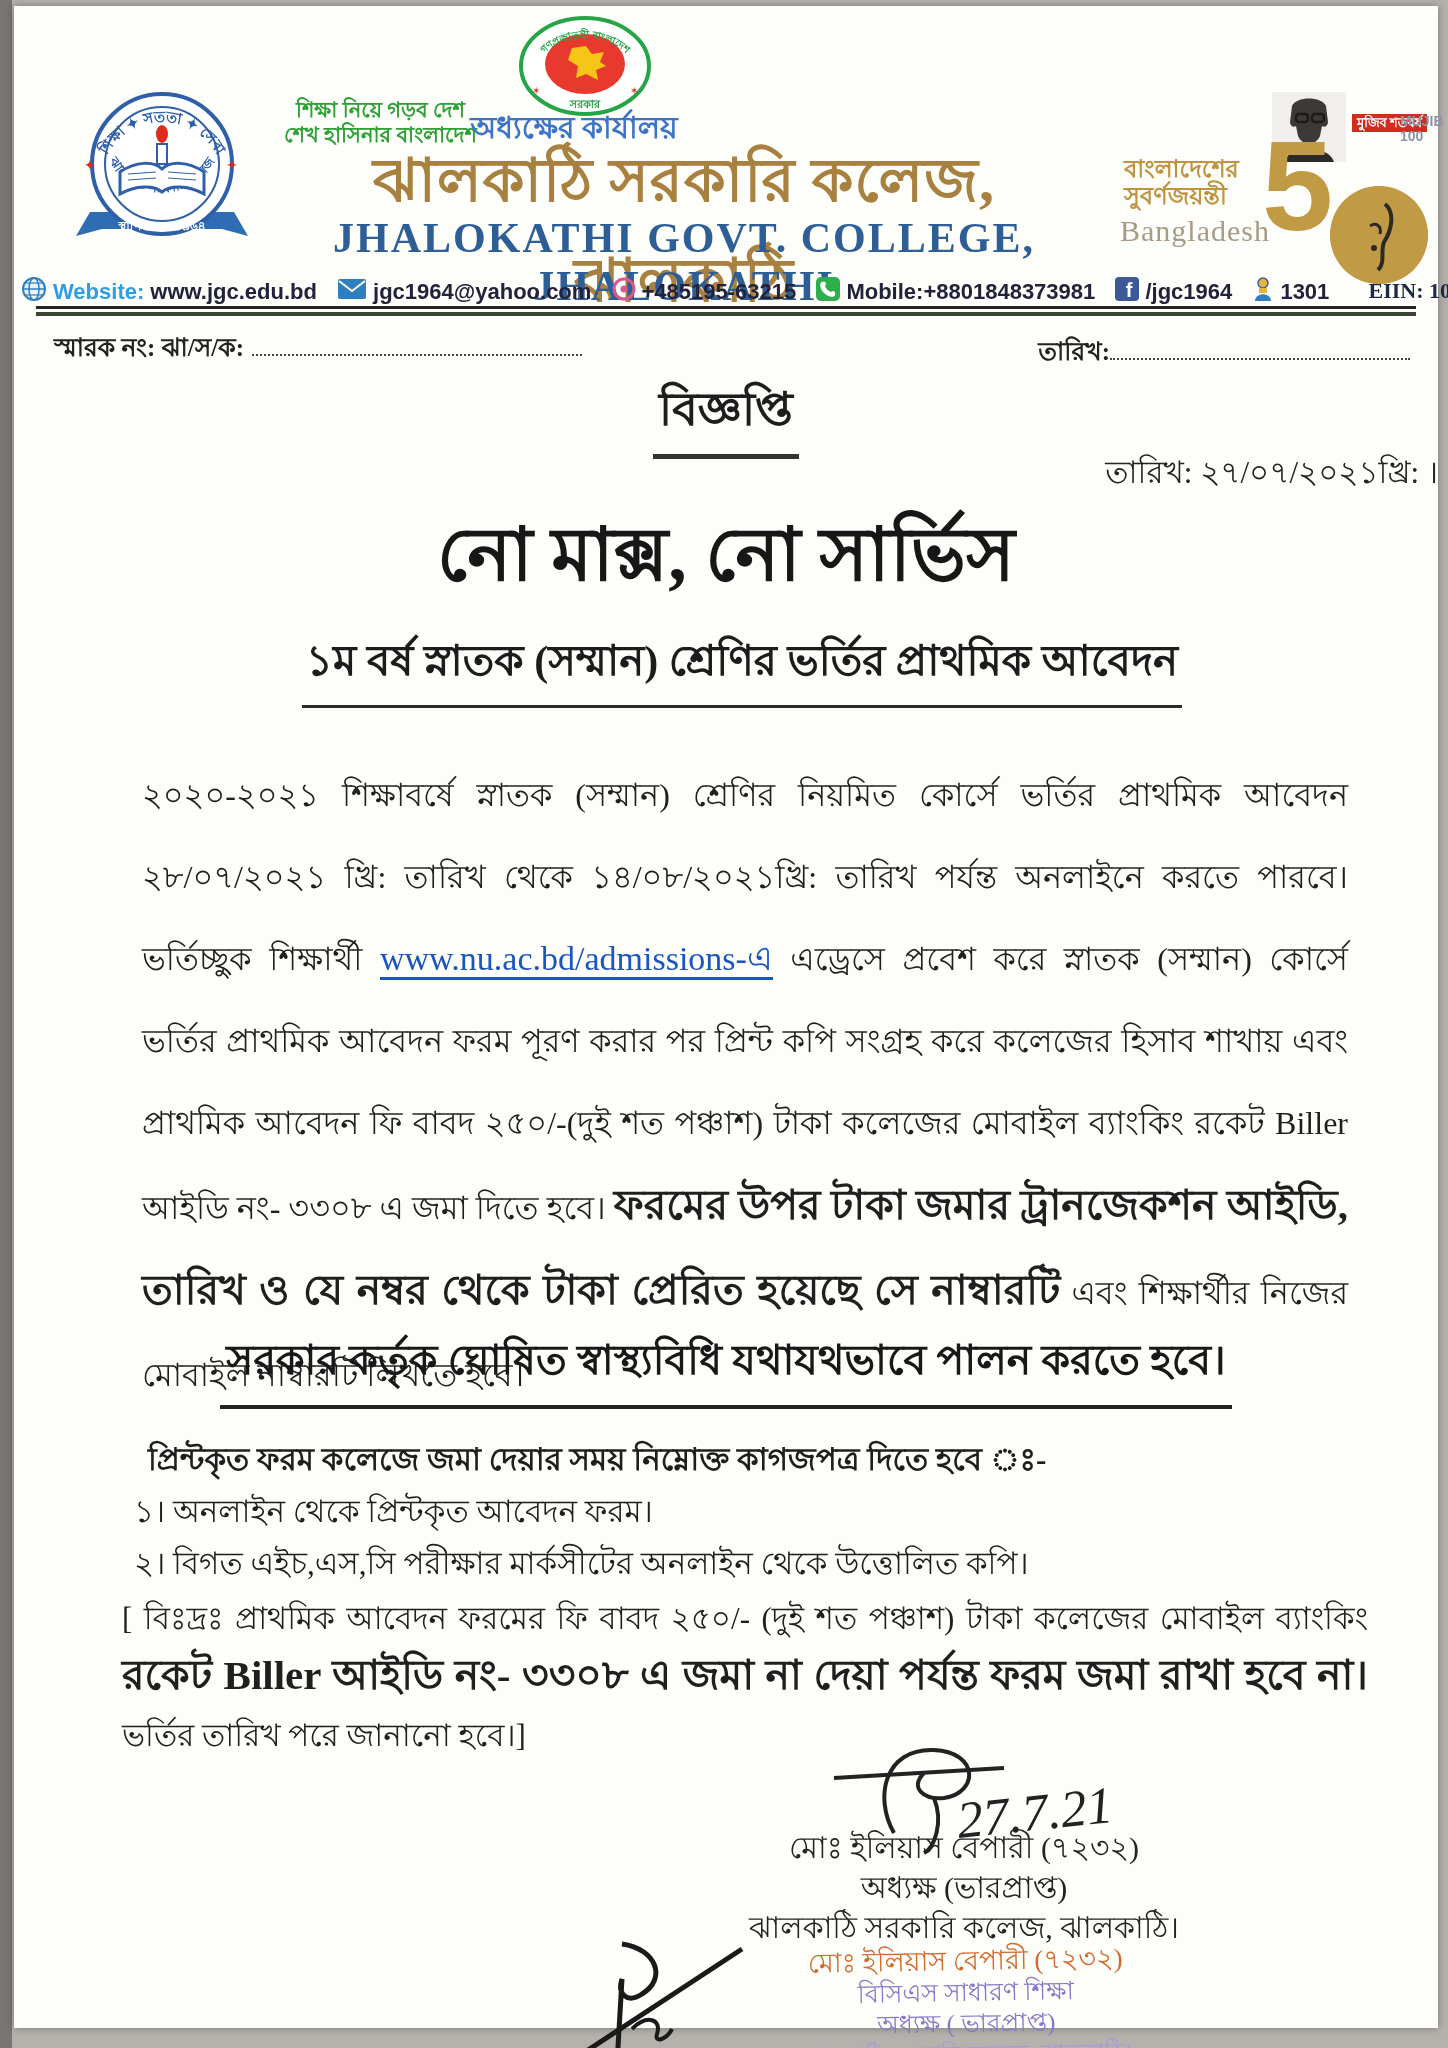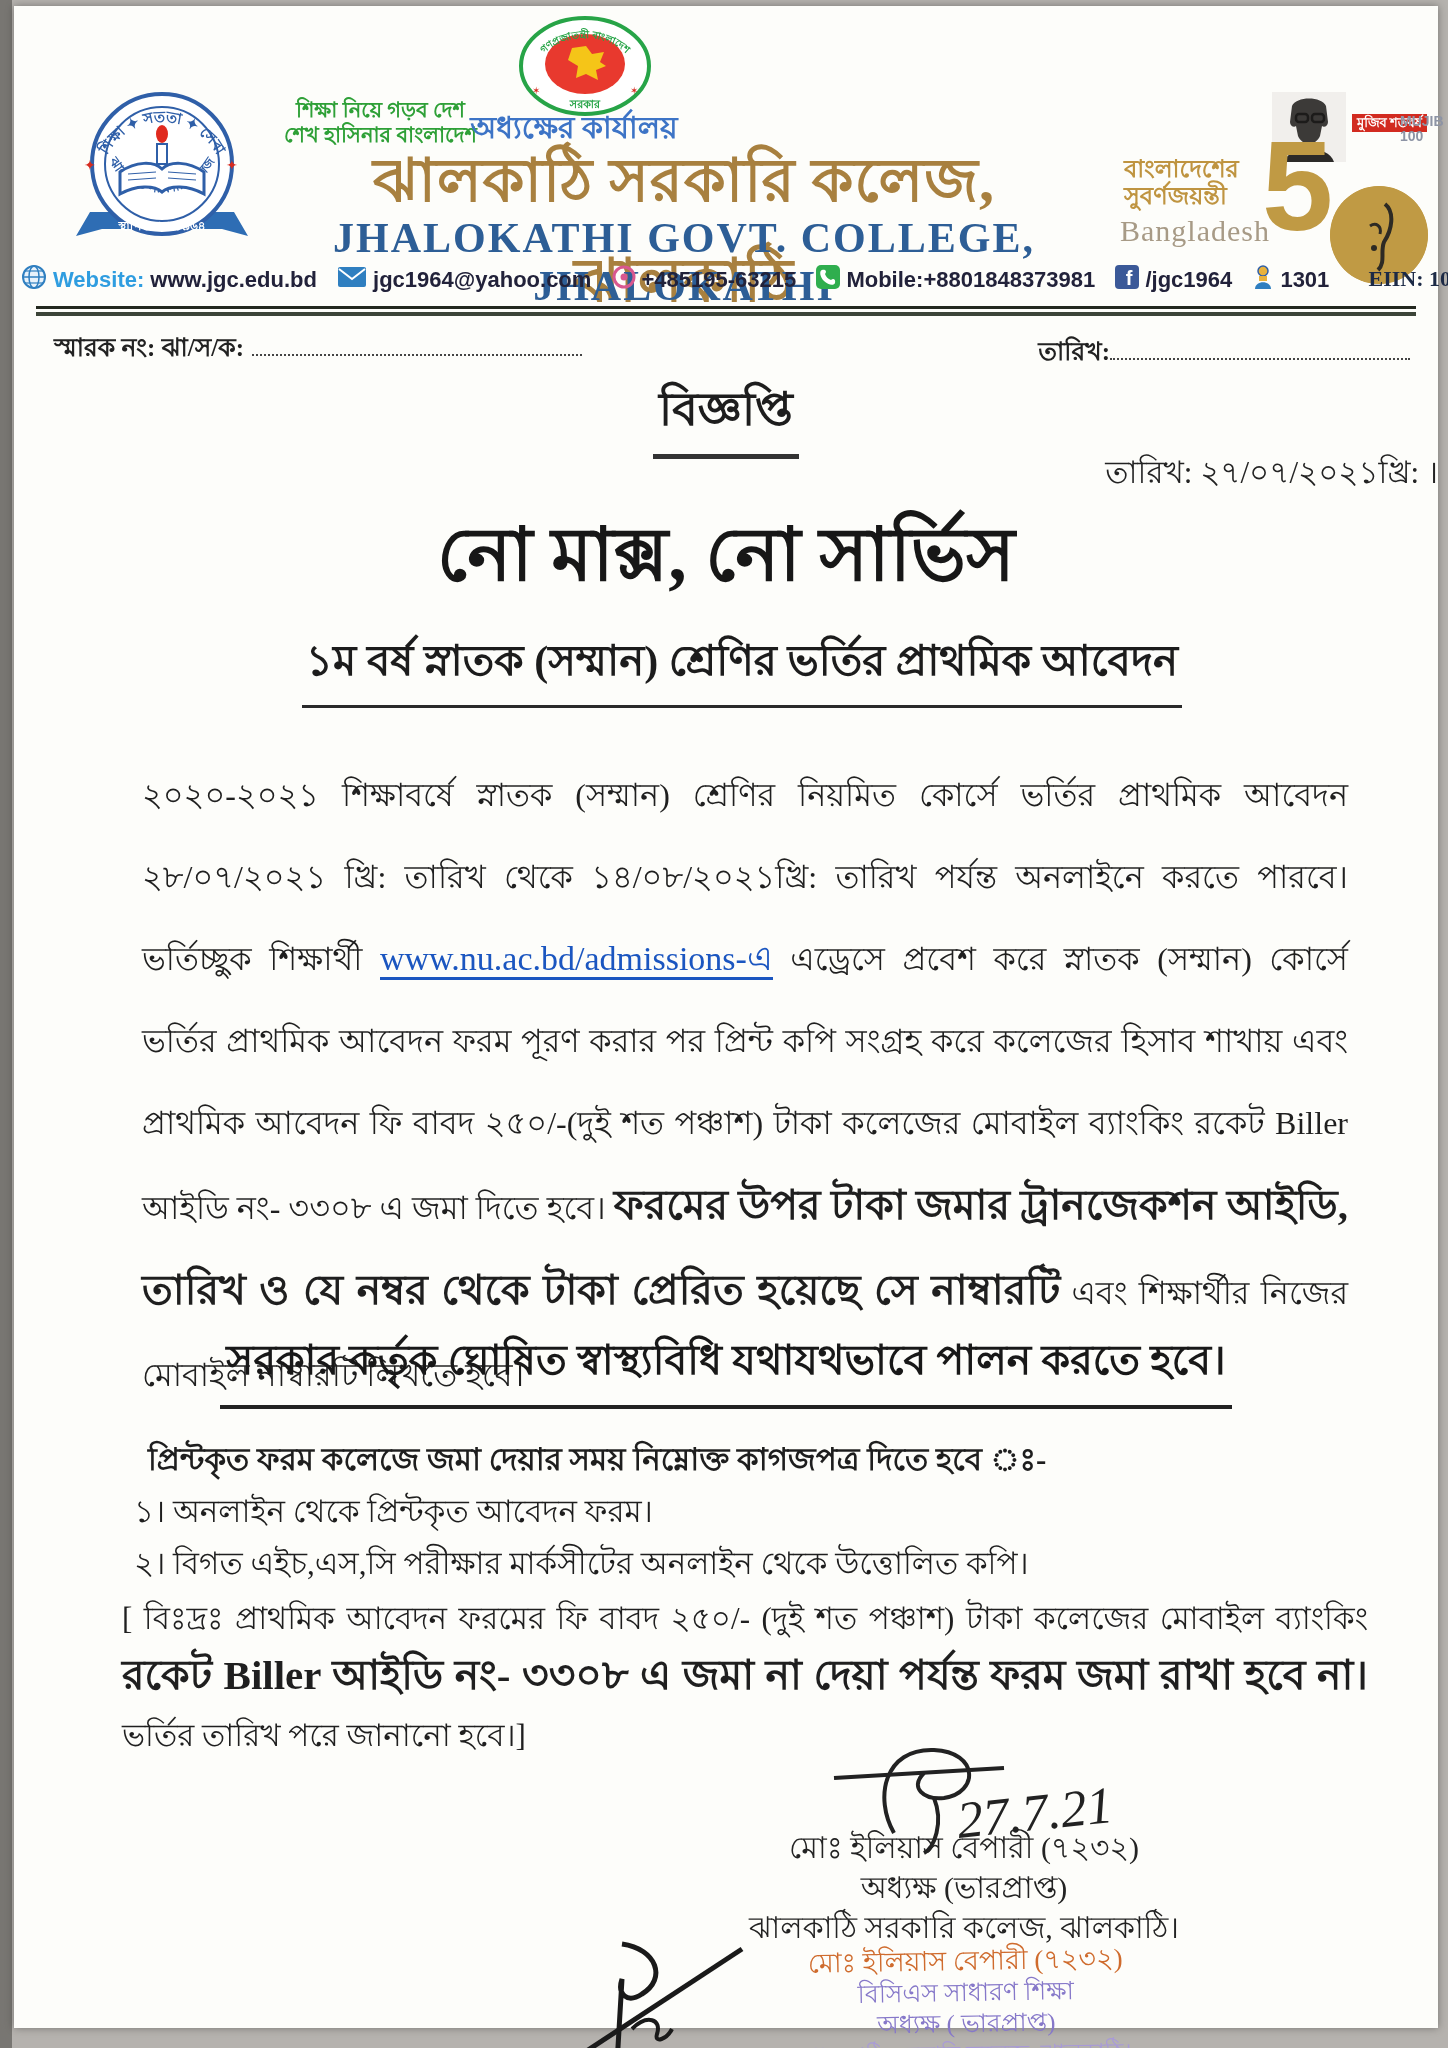--- a/index.html
+++ b/index.html
@@ -40,21 +40,21 @@
   .mujib { position:absolute; left:1258px; top:86px; width:170px; height:72px; }
   .mujib .portrait { position:absolute; left:0; top:0; width:74px; height:70px; background:#f3f1ee; }
   .mujib .red-tag { position:absolute; left:80px; top:22px; background:#d22b20; color:#fff;
      font-size:13px; font-weight:bold; padding:2px 5px; line-height:14px;font-family:Liberation Serif, serif; }
   .mujib .gray-tag { position:absolute; left:128px; top:22px; color:#8d94a5; font-size:14px;
      font-weight:bold; line-height:15px; font-family:"Liberation Sans", sans-serif; }
 
   
   .contact { position:absolute; left:0; top:258px; width:100%; text-align:center; white-space:nowrap;
      font-family:"Liberation Sans", sans-serif; font-size:22px; font-weight:bold; color:#22223a; }
-  .contact .seg { display:inline-flex; align-items:center; gap:6px; margin:0 7px; vertical-align:middle; }
+  .contact .seg { display:inline-flex; align-items:center; gap:6px; margin:12px 7px; vertical-align:middle; }
   .contact .blue { color:#2f9de0; }
   .contact .eiin { margin-left:26px; color:#1c2a46; font-family:"Liberation Serif", serif; }
   .icon { display:inline-block; vertical-align:middle; }
 
   .rule { position:absolute; left:22px; top:300px; width:1380px; border-top:3px solid #23281f; }
   .rule2 { position:absolute; left:22px; top:306px; width:1380px; border-top:4px solid #3c4438; }
 
   
   .memo-row { position:absolute; left:40px; top:322px; width:1356px; font-size:25px; font-weight:bold; color:#222; }
   .memo-left { position:absolute; left:0; top:0; }

